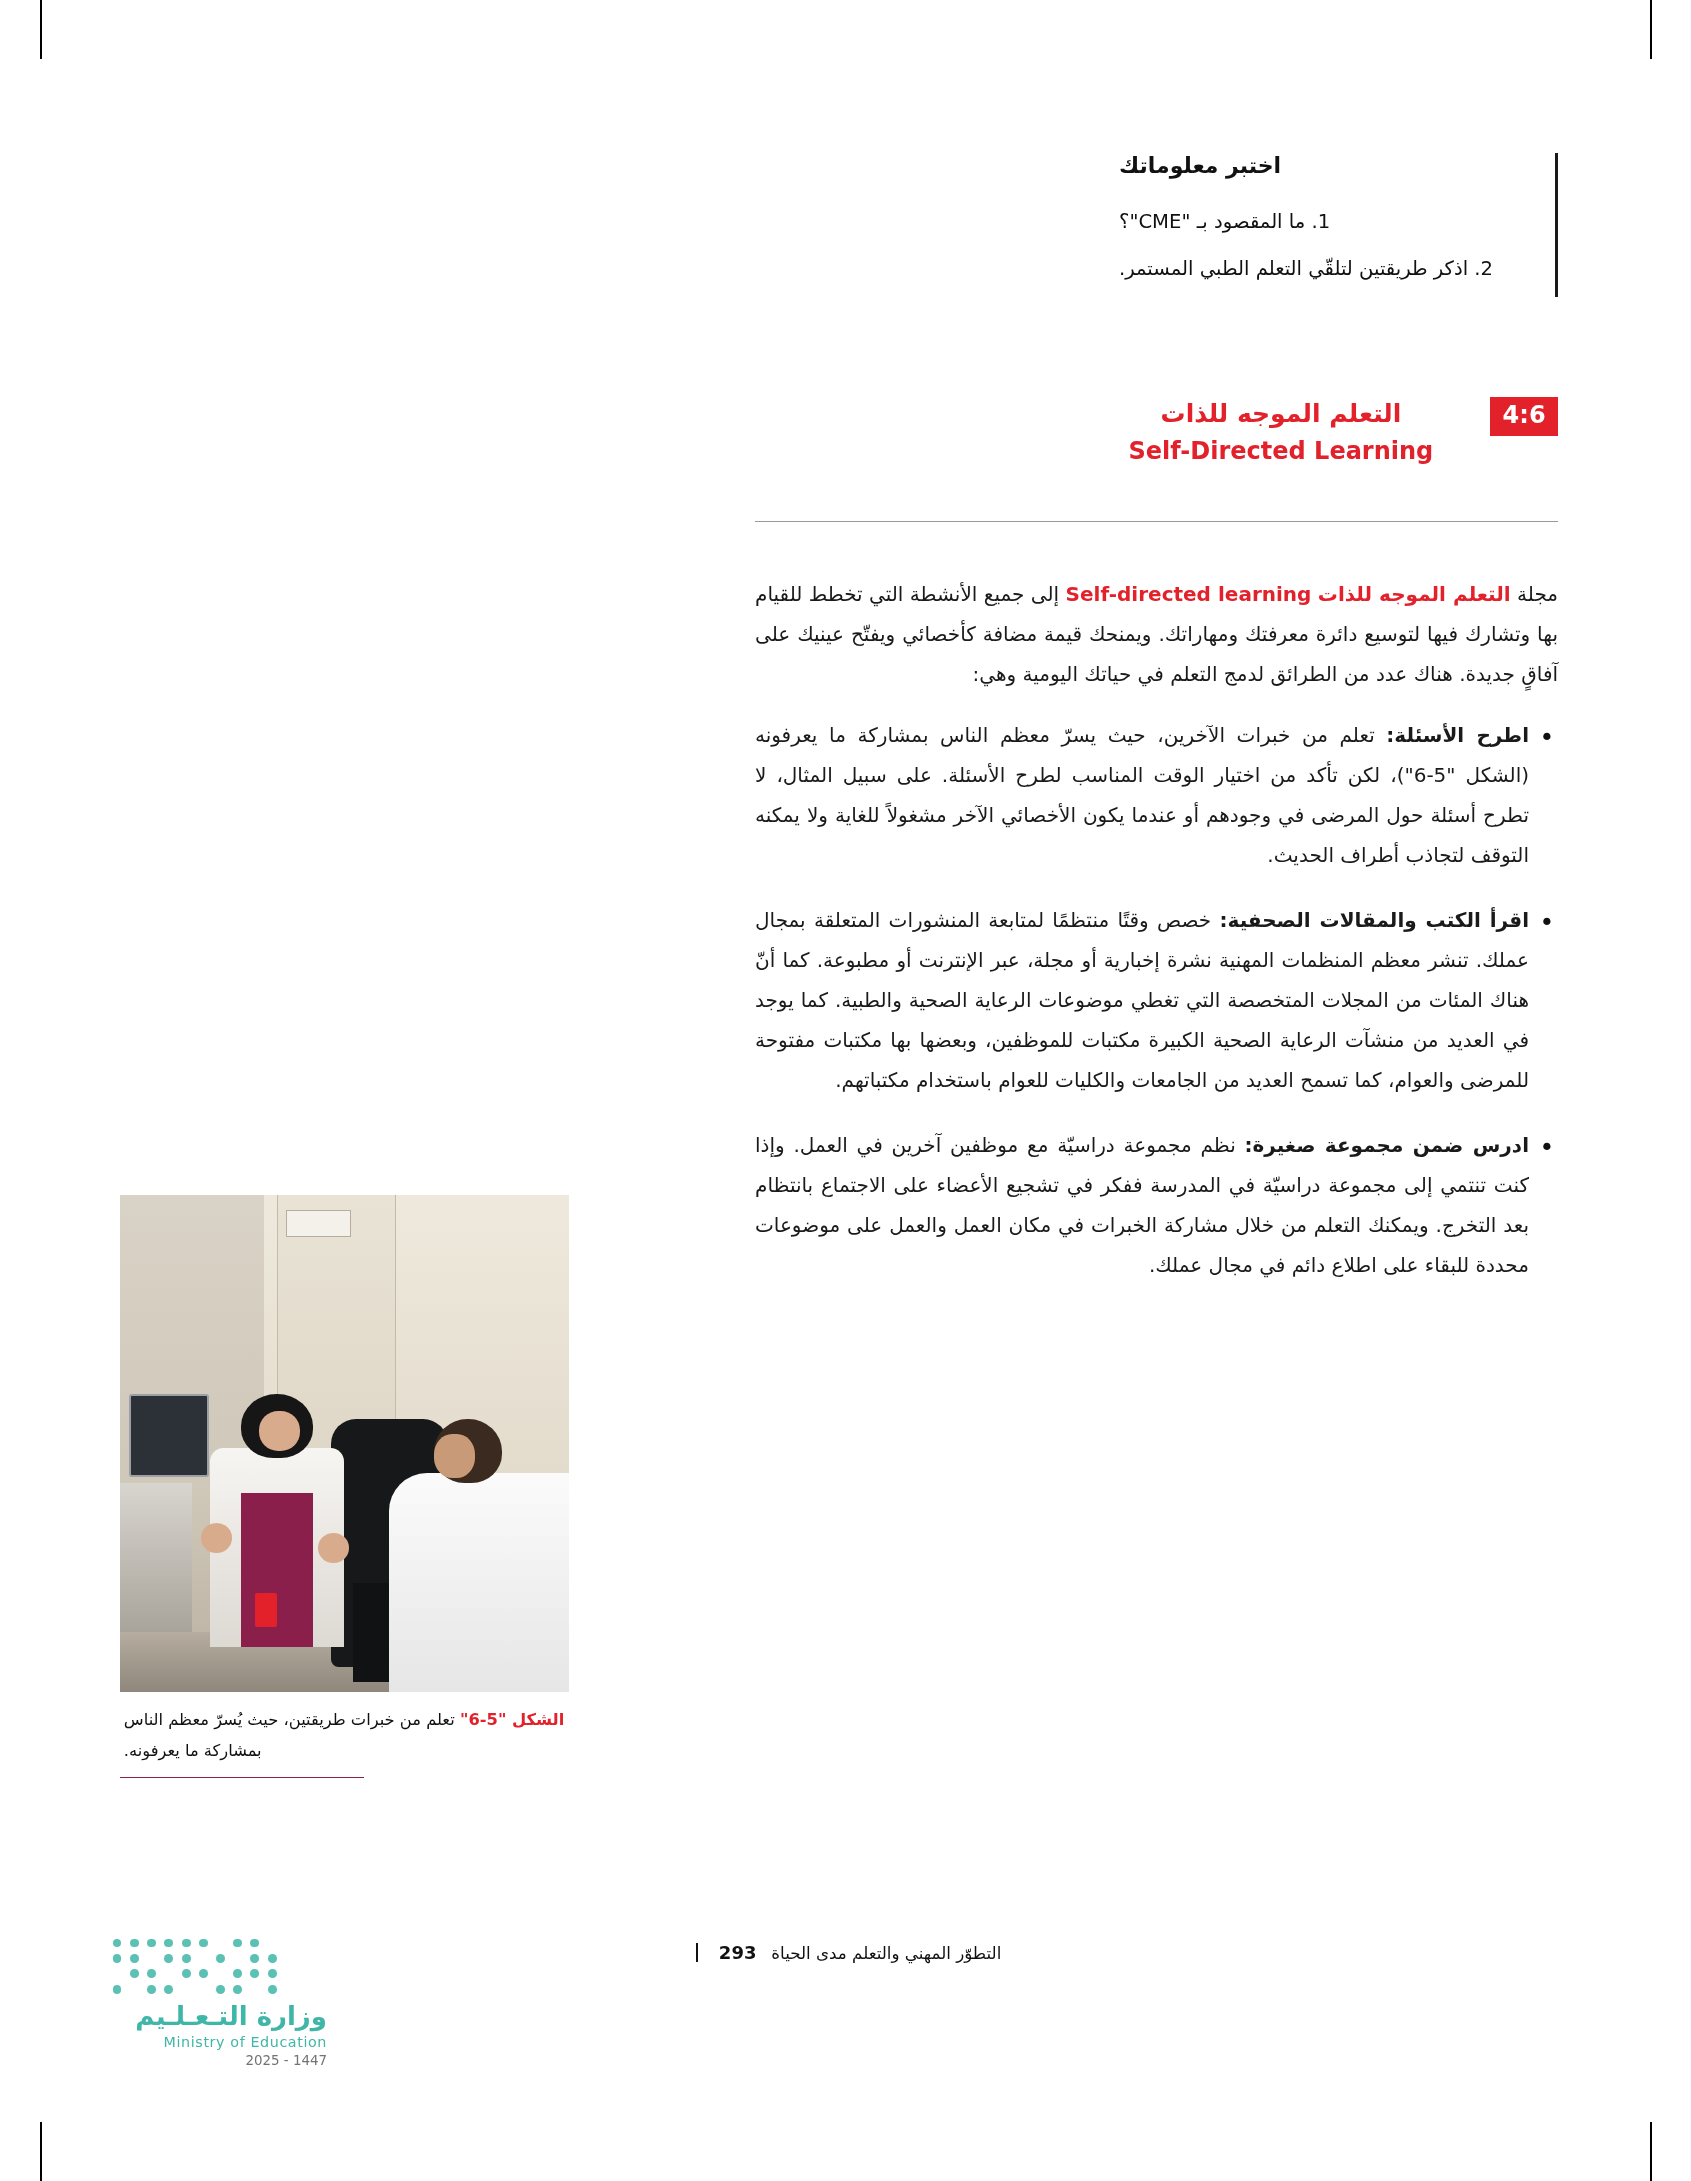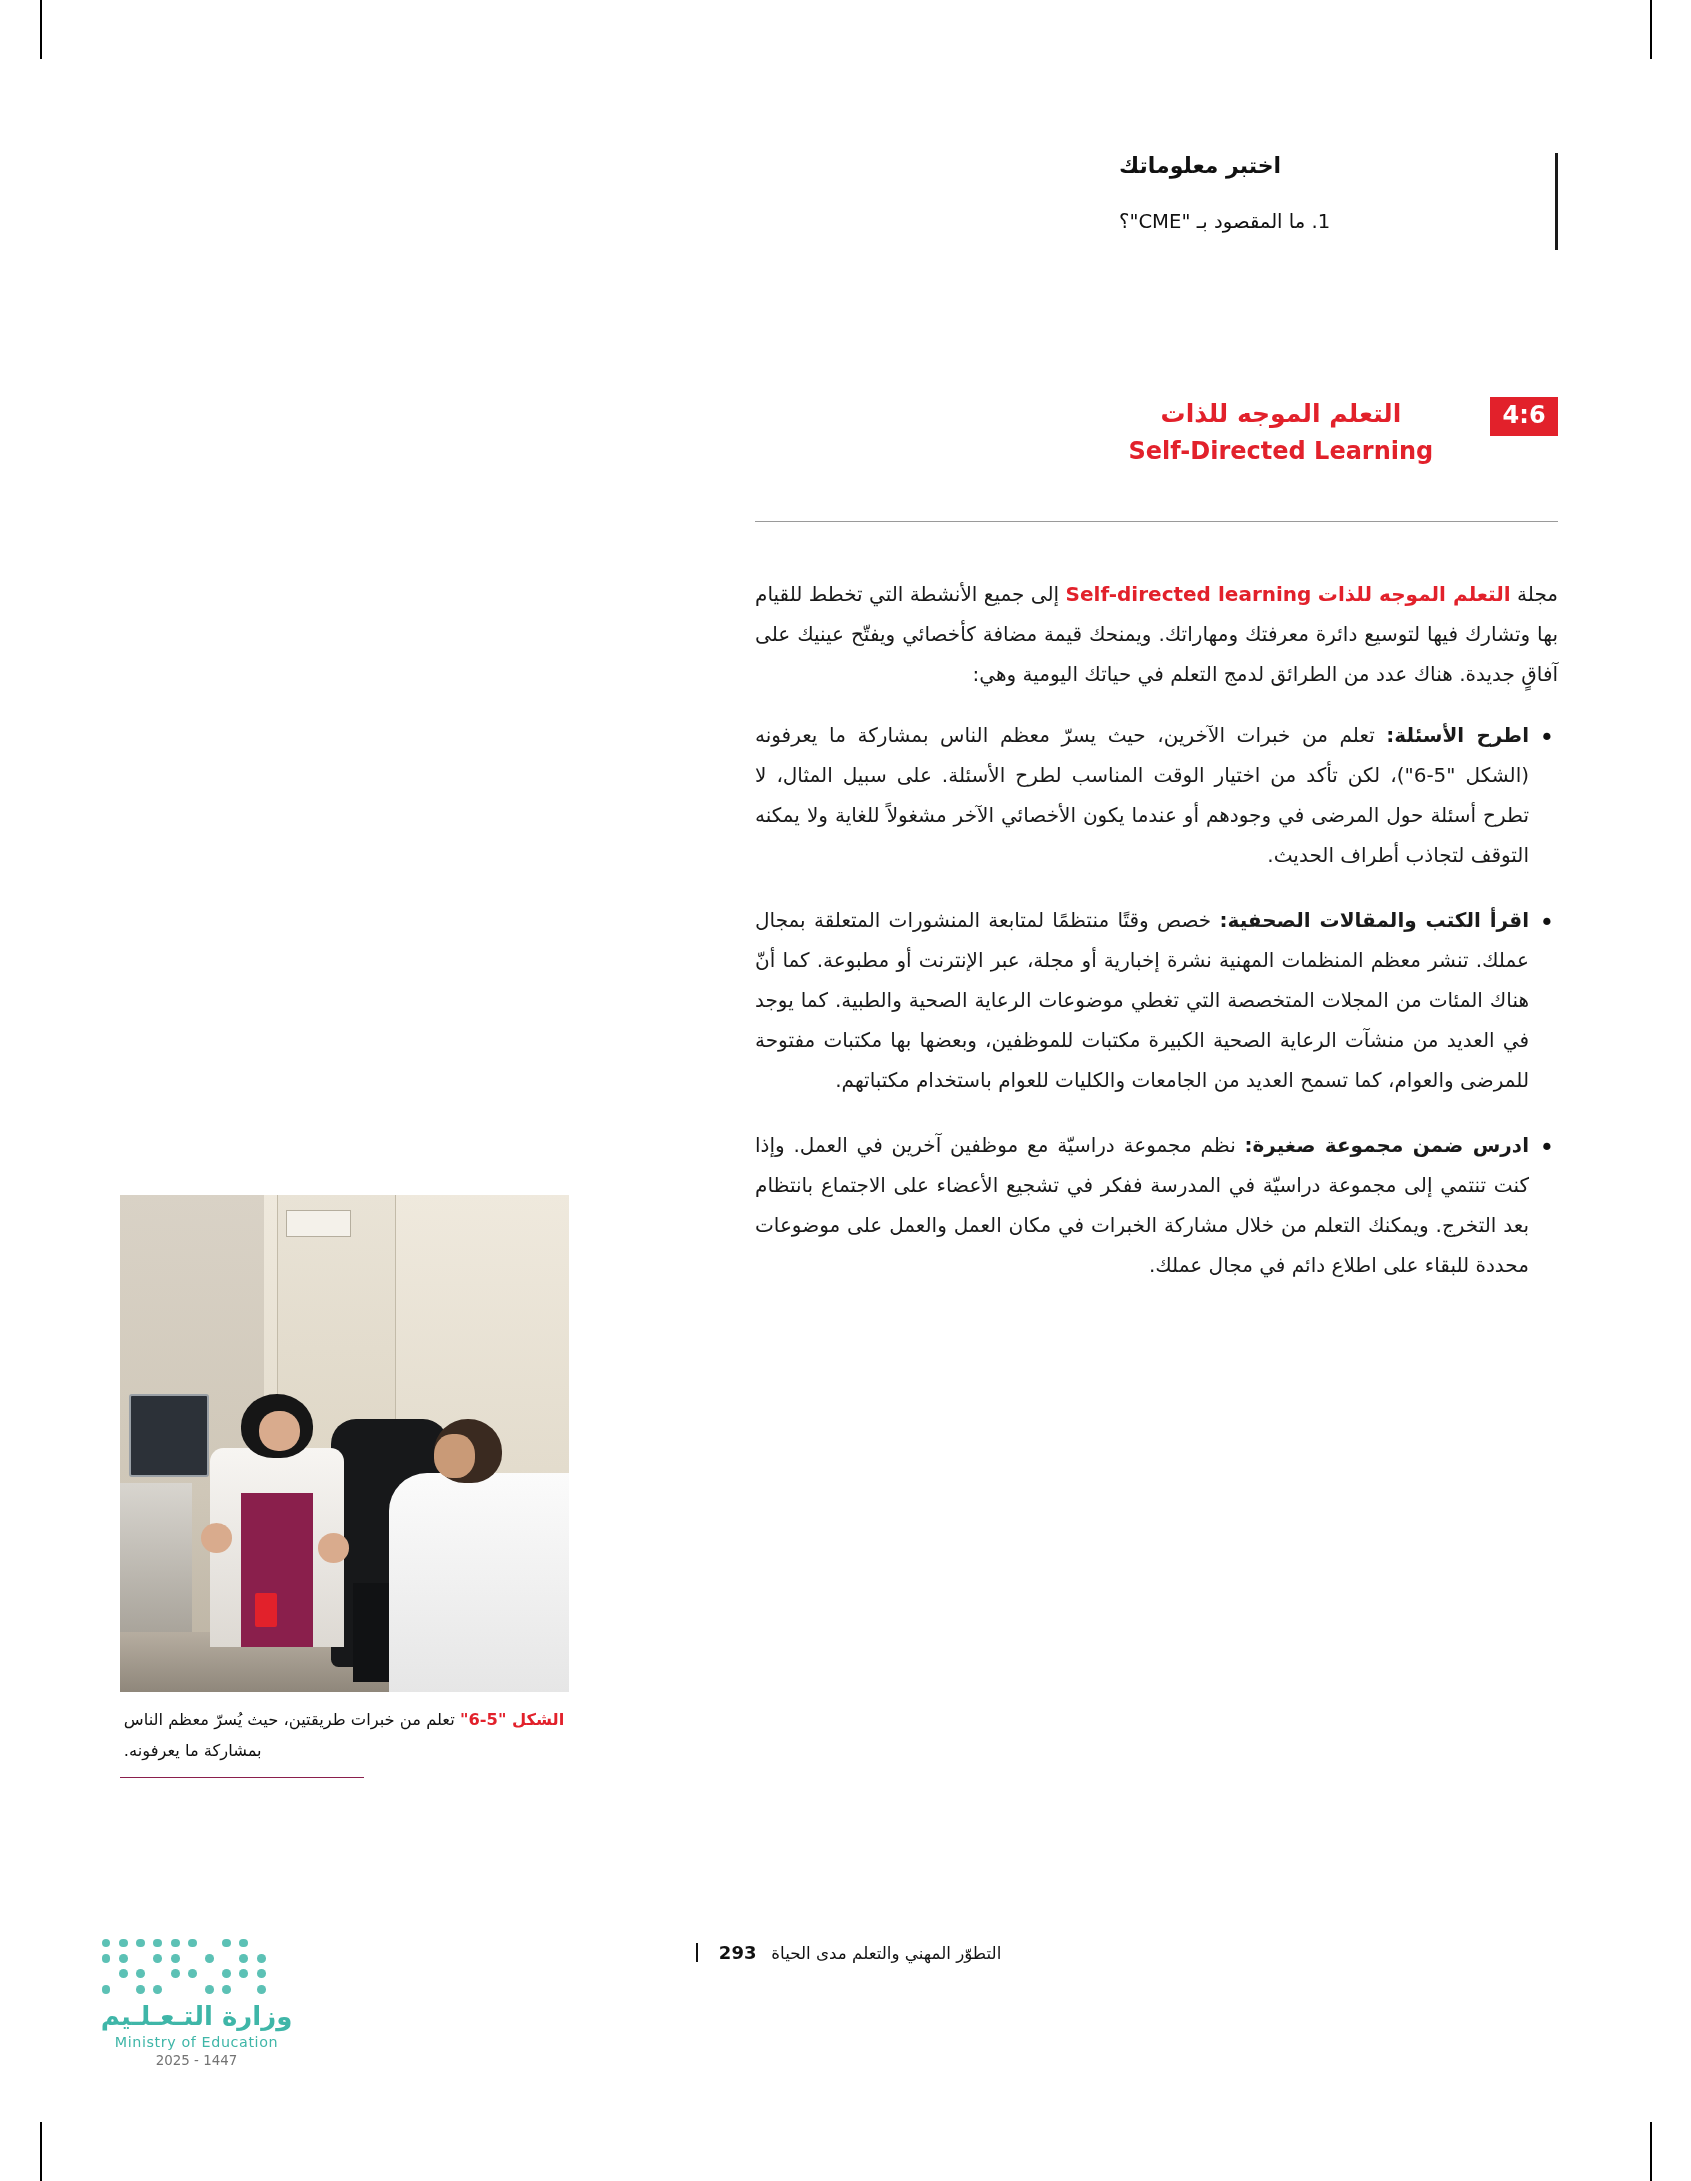--- a/index.html
+++ b/index.html
@@ -208,24 +208,24 @@
     margin-top: 11.5px;
     width: 244px;
     margin-right: auto;
     margin-left: 0;
     border-top: 1.9px solid #8a1f4c;
   }
 
   
   .footer-logo {
     position: absolute;
-    left: 77px;
+    left: 88px;
     bottom: 113px;
     width: 239px;
-    text-align: center;
+    text-align: right;
   }
   .dots {
     width: 201px;
     height: 63px;
     margin: 0 auto 3.8px auto;
     position: relative;
   }
   .dots span {
     position: absolute;
     width: 8.6px; height: 8.6px;
@@ -281,20 +281,21 @@
 <body>
 
 <div class="crop crop-v" style="left:40px; top:0;"></div>
 <div class="crop crop-v" style="left:1650px; top:0;"></div>
 <div class="crop crop-v" style="left:40px; bottom:0;"></div>
 <div class="crop crop-v" style="left:1650px; bottom:0;"></div>
 
 <section class="tyk">
   <div class="tyk-title">اختبر معلوماتك</div>
   <div class="tyk-item">1. ما المقصود بـ "CME"؟</div>
+  <div class="tyk-item">2. اذكر طريقتين لتلقّي التعلم الطبي المستمر.</div>
 </section>
 
 <header class="sec-head">
   <div class="sec-num">4:6</div>
   <div class="sec-titles">
     <div class="sec-title-ar">التعلم الموجه للذات</div>
     <div class="sec-title-en">Self-Directed Learning</div>
   </div>
 </header>
 <div class="sec-rule"></div>

